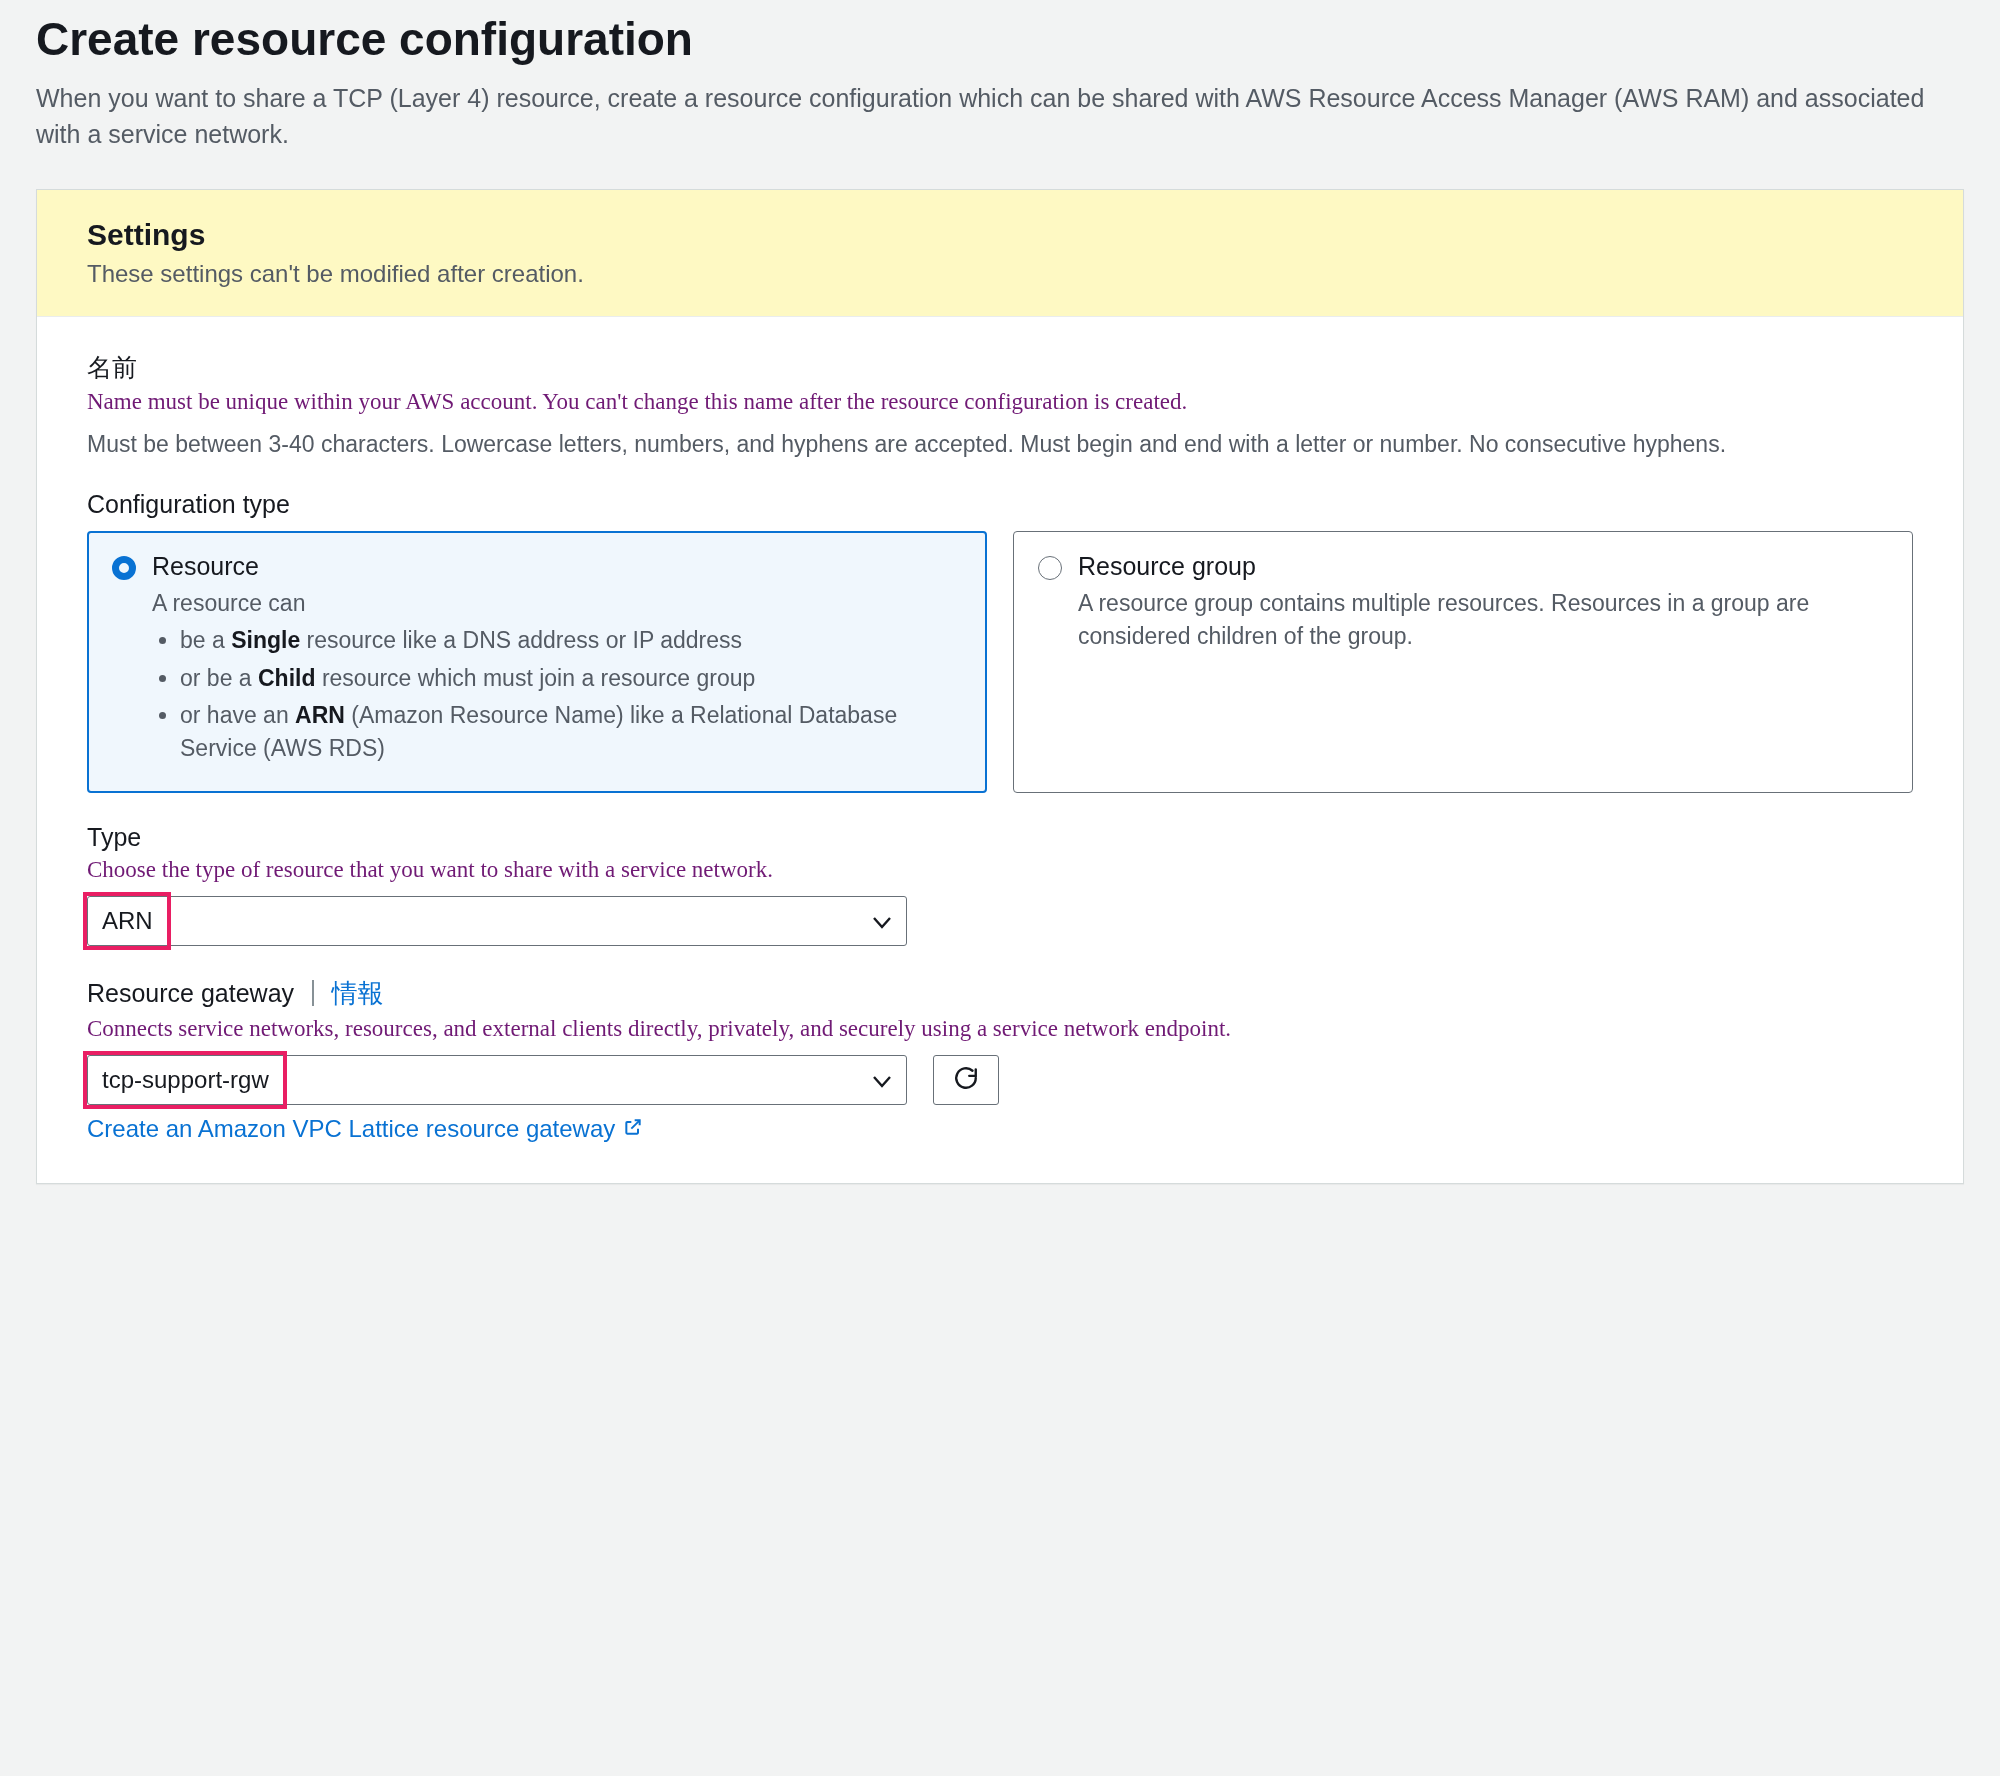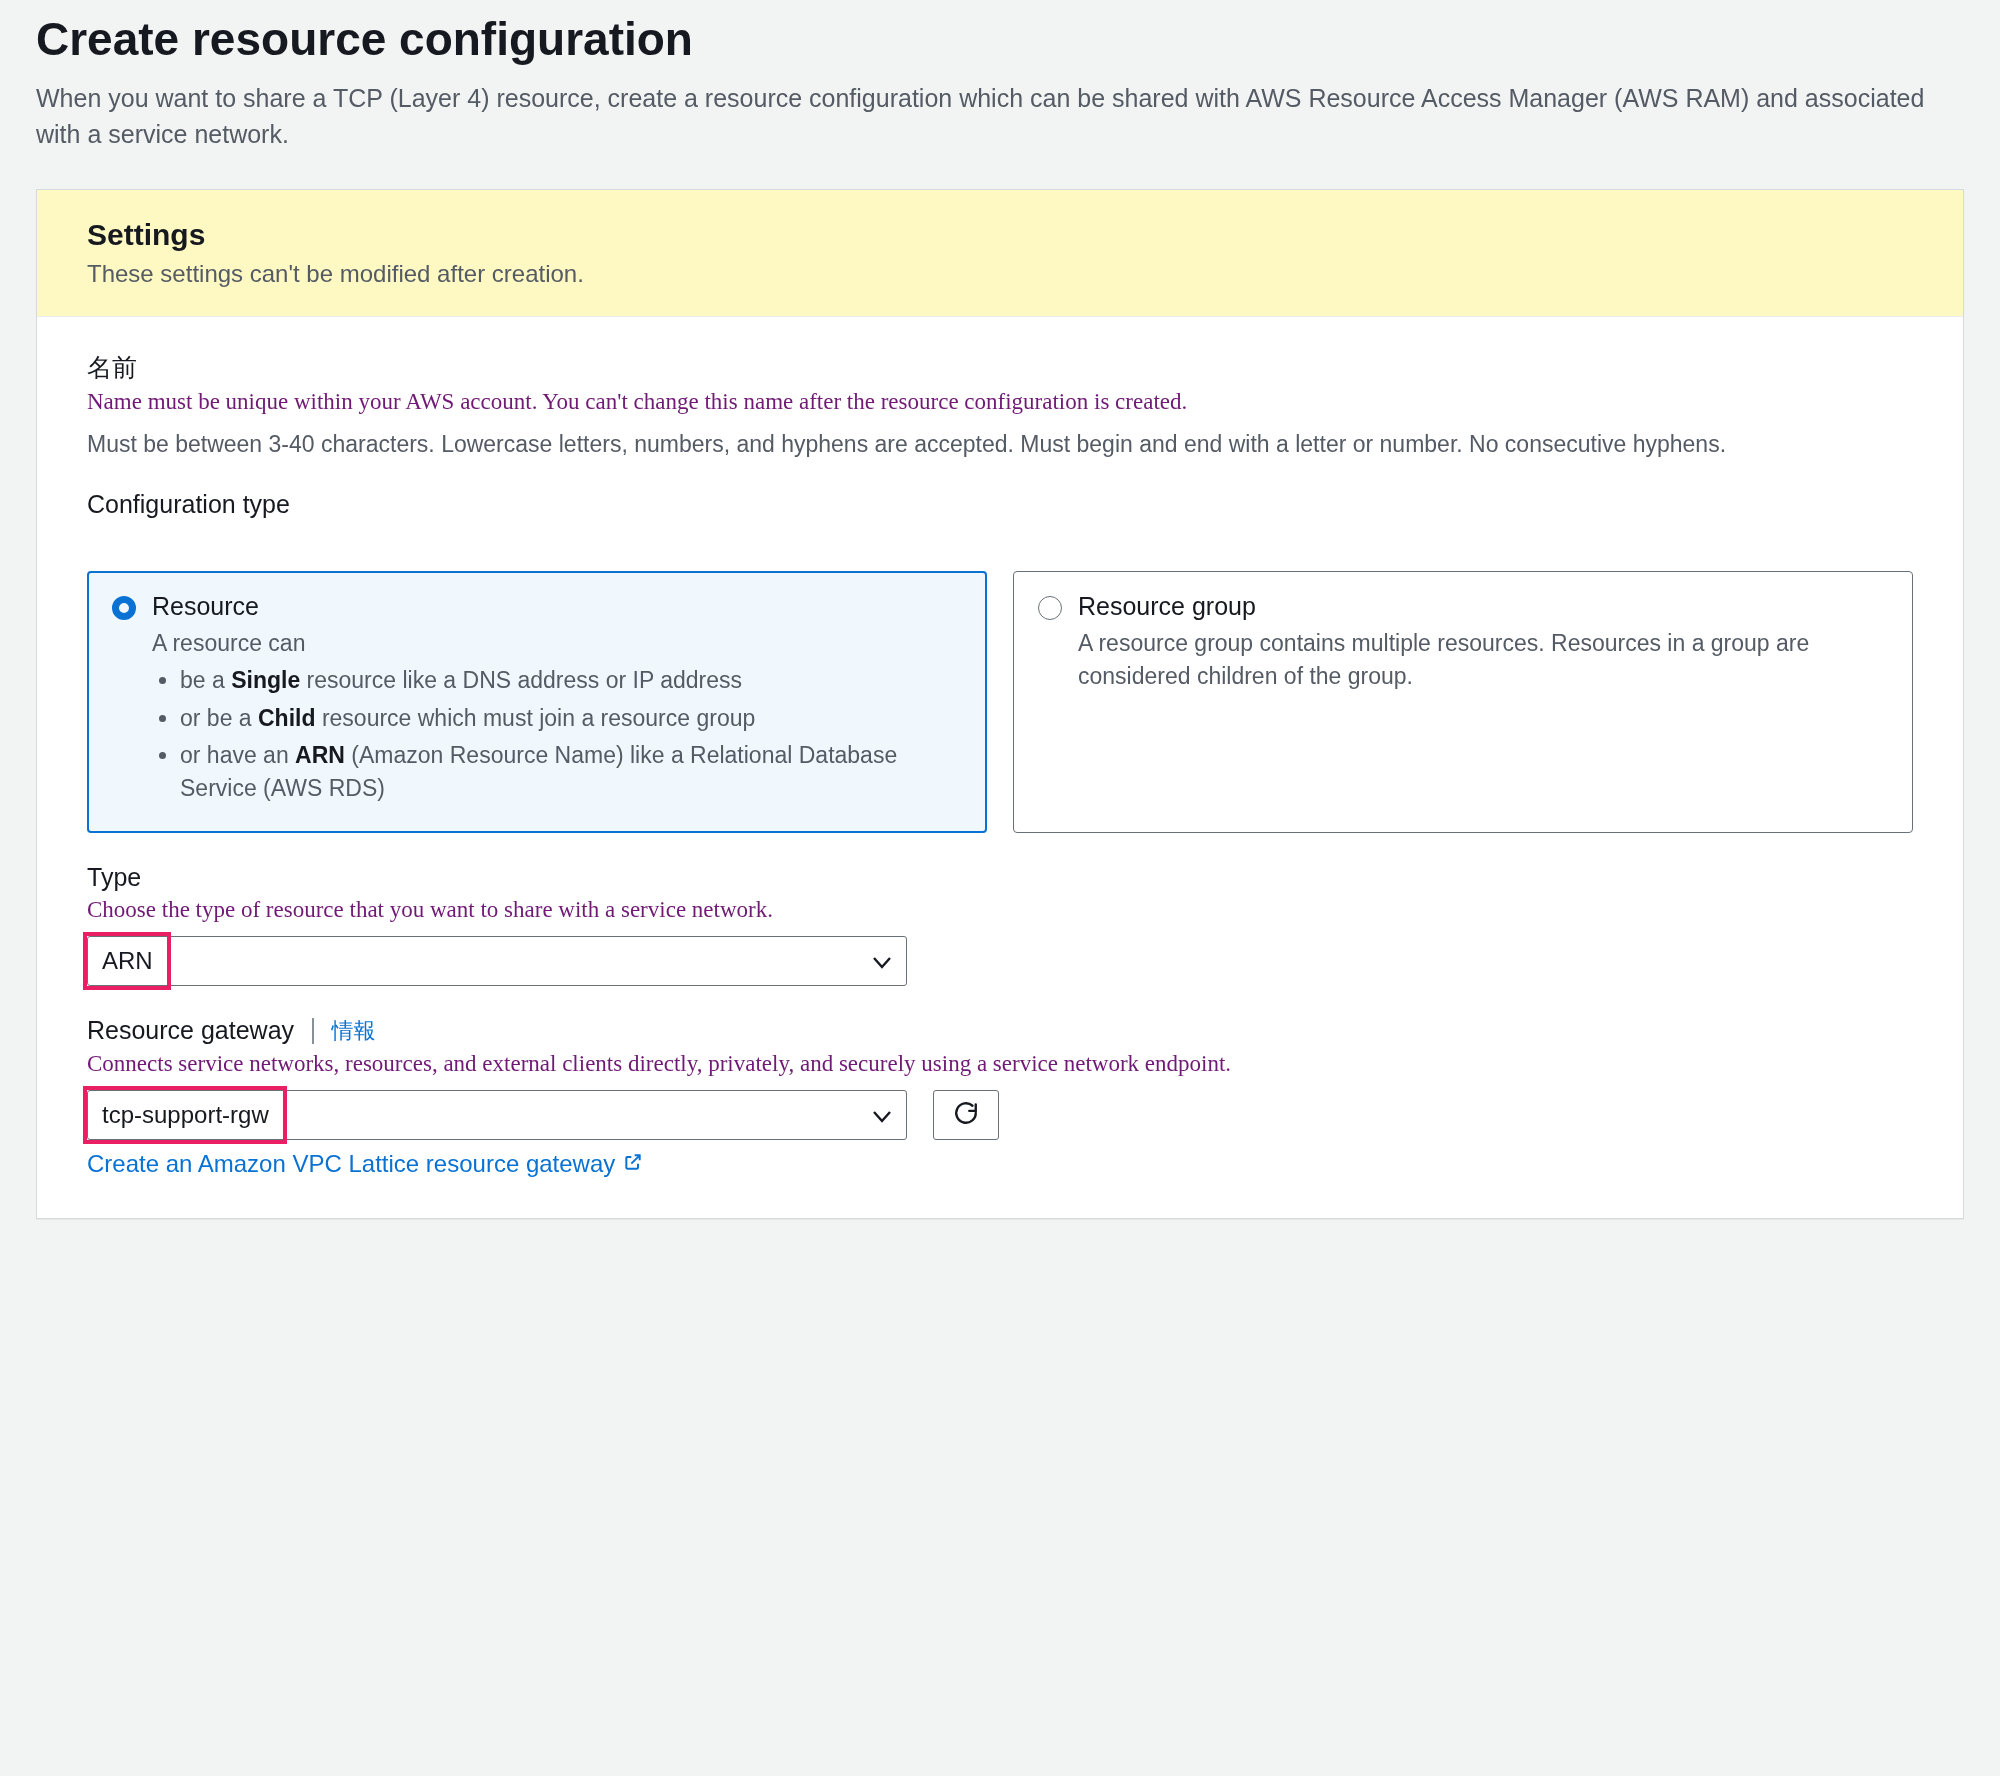--- a/index.html
+++ b/index.html
@@ -86,21 +86,20 @@
     }
     .radio-card {
       flex: 1;
       border: 1.4px solid #687078;
       border-radius: 4px;
       padding: 20px 24px 22px 24px;
       display: flex;
       gap: 16px;
       background: #fff;
       cursor: pointer;
-      margin-top: 40px;
     }
     .radio-card.selected {
       border: 2px solid #0972d3;
       background: #f0f7fd;
       padding: 19px 23px 21px 23px;
     }
     .radio-circle {
       width: 24px; height: 24px; min-width:24px;
       border: 1.8px solid #687078;
       border-radius: 50%;
@@ -169,21 +168,21 @@
     }
     .pink-box-rgw {
       position: absolute;
       left: -4px; top: -4px;
       width: 204px; height: calc(100% + 8px);
       border: 4px solid #e91e63;
       pointer-events: none;
     }
     .info-link {
       color: #0972d3;
-      font-size: 22px;
+      font-size: 26px;
       text-decoration: none;
       cursor: pointer;
     }
     .sep {
       width: 1.5px; height: 26px; background: #879196;
     }
     .ext-link {
       color: #0972d3;
       font-size: 24px;
       text-decoration: none;

